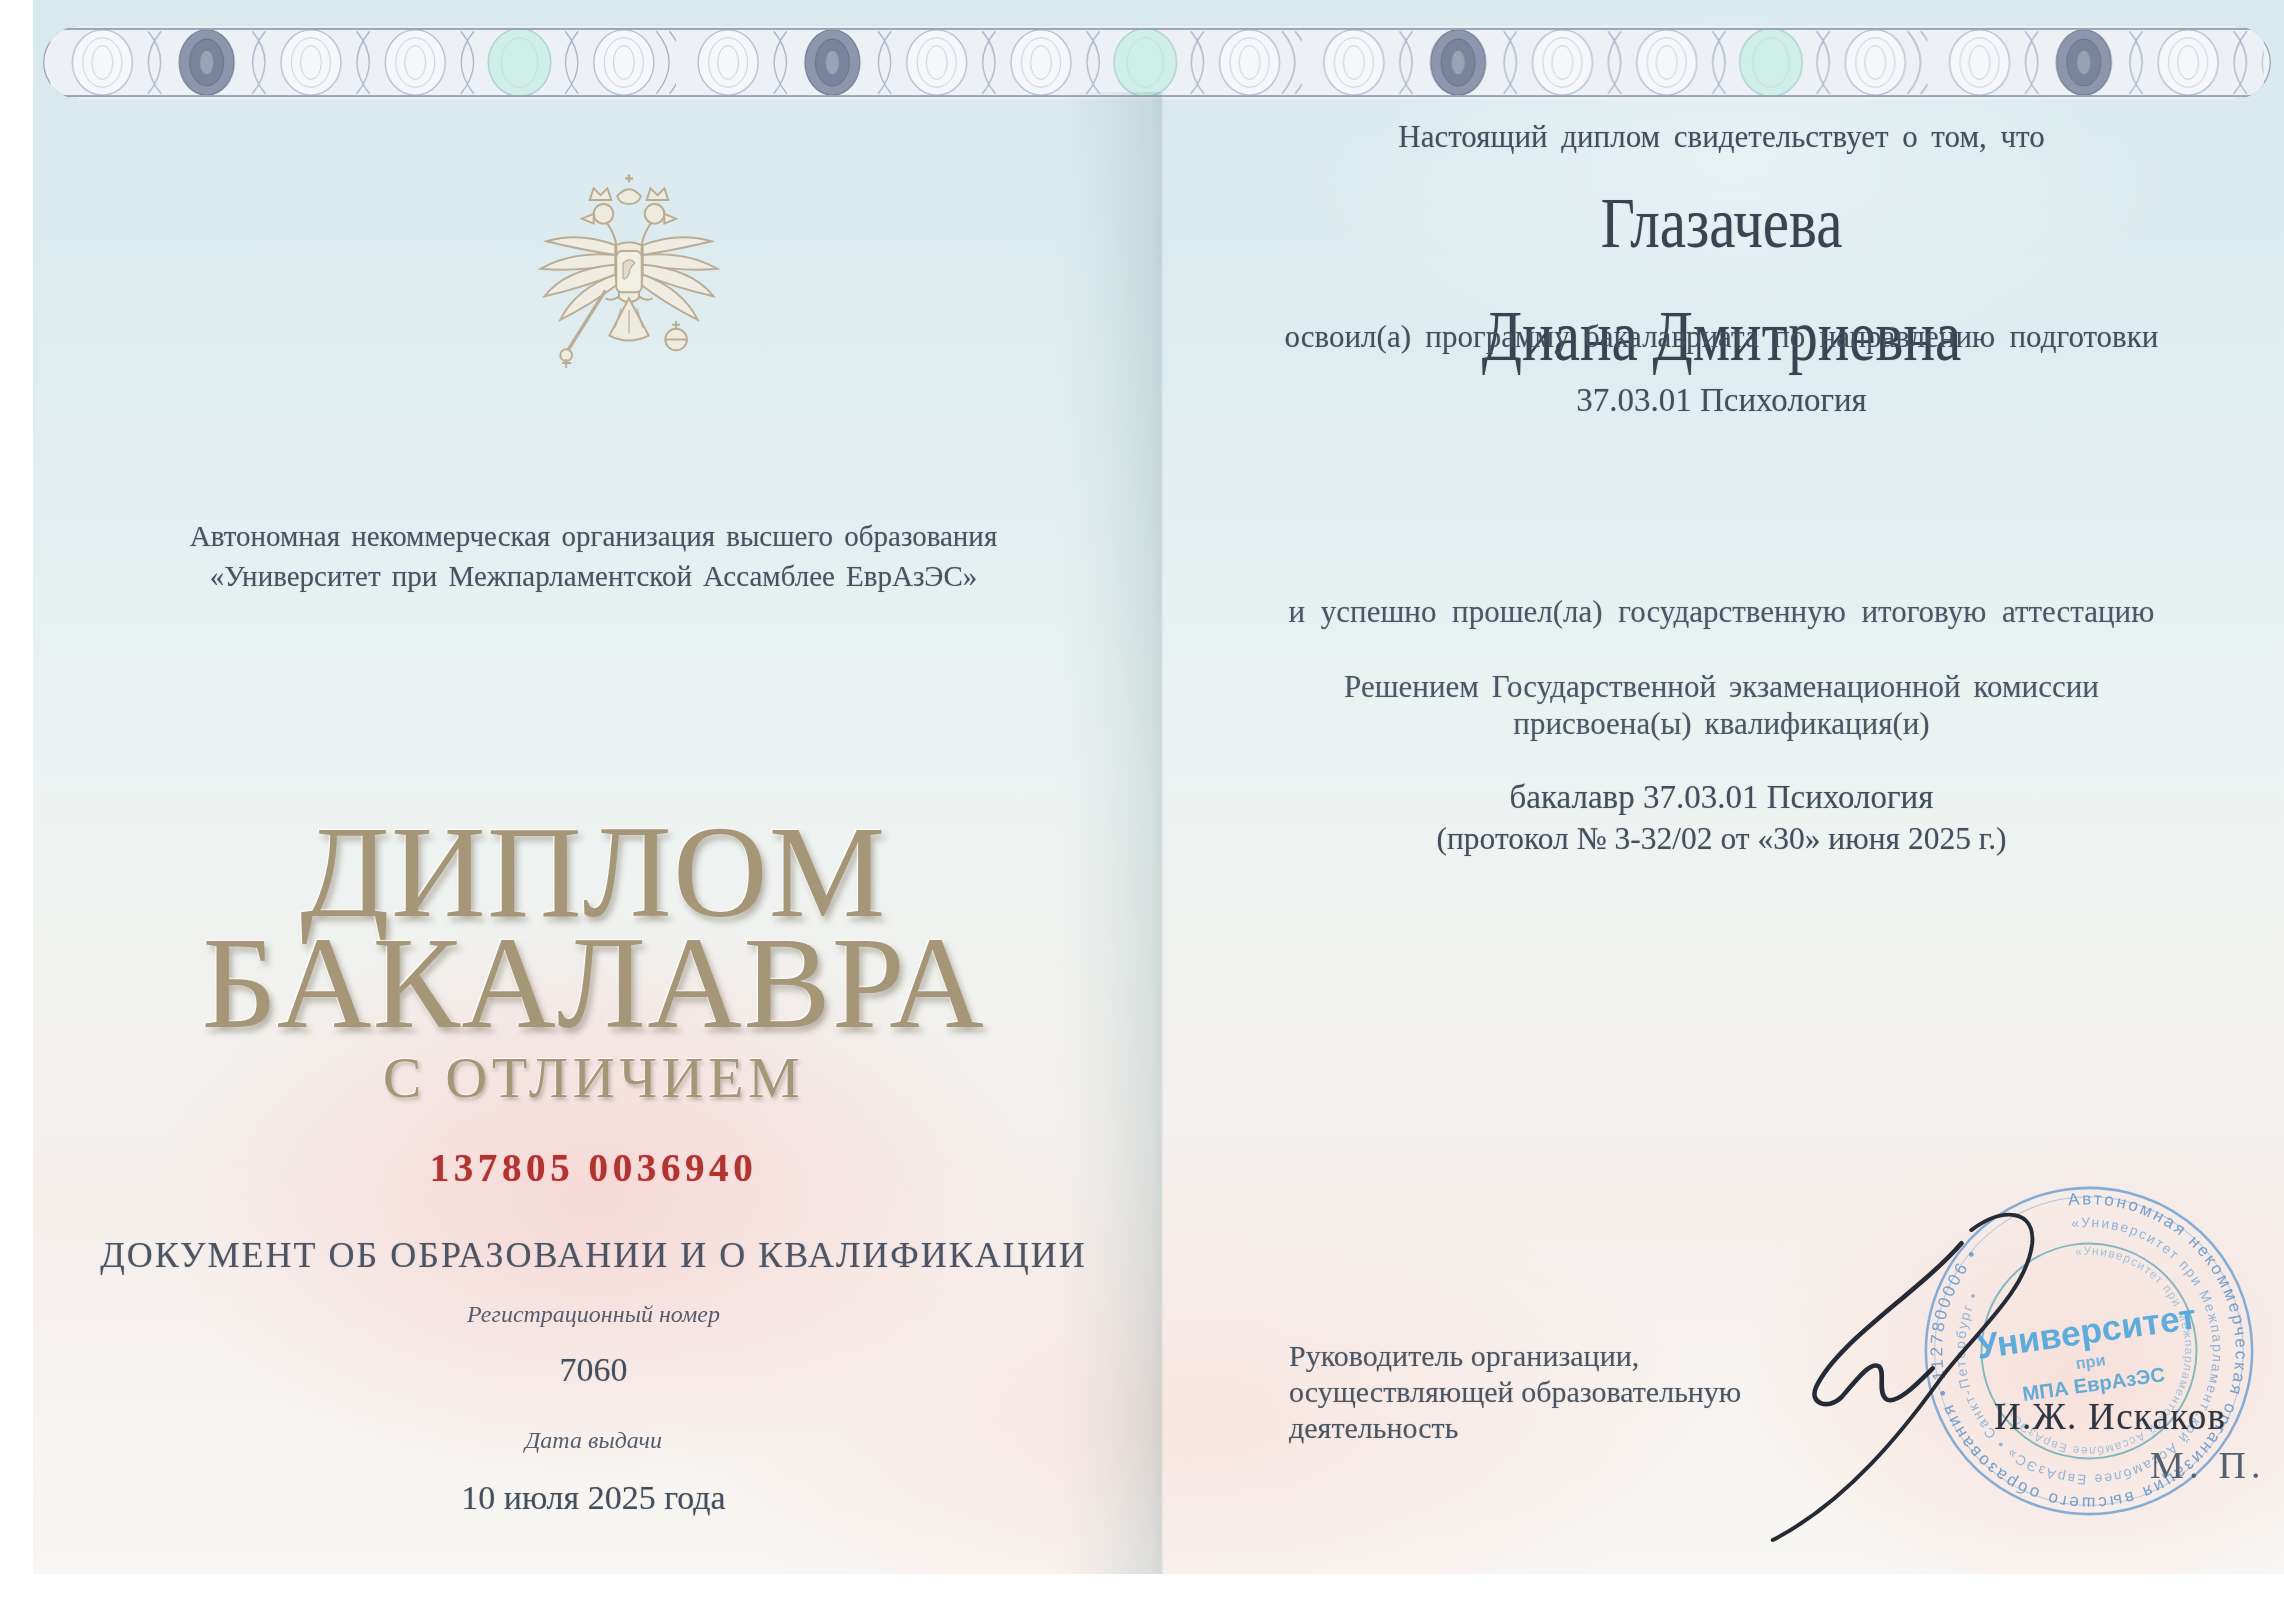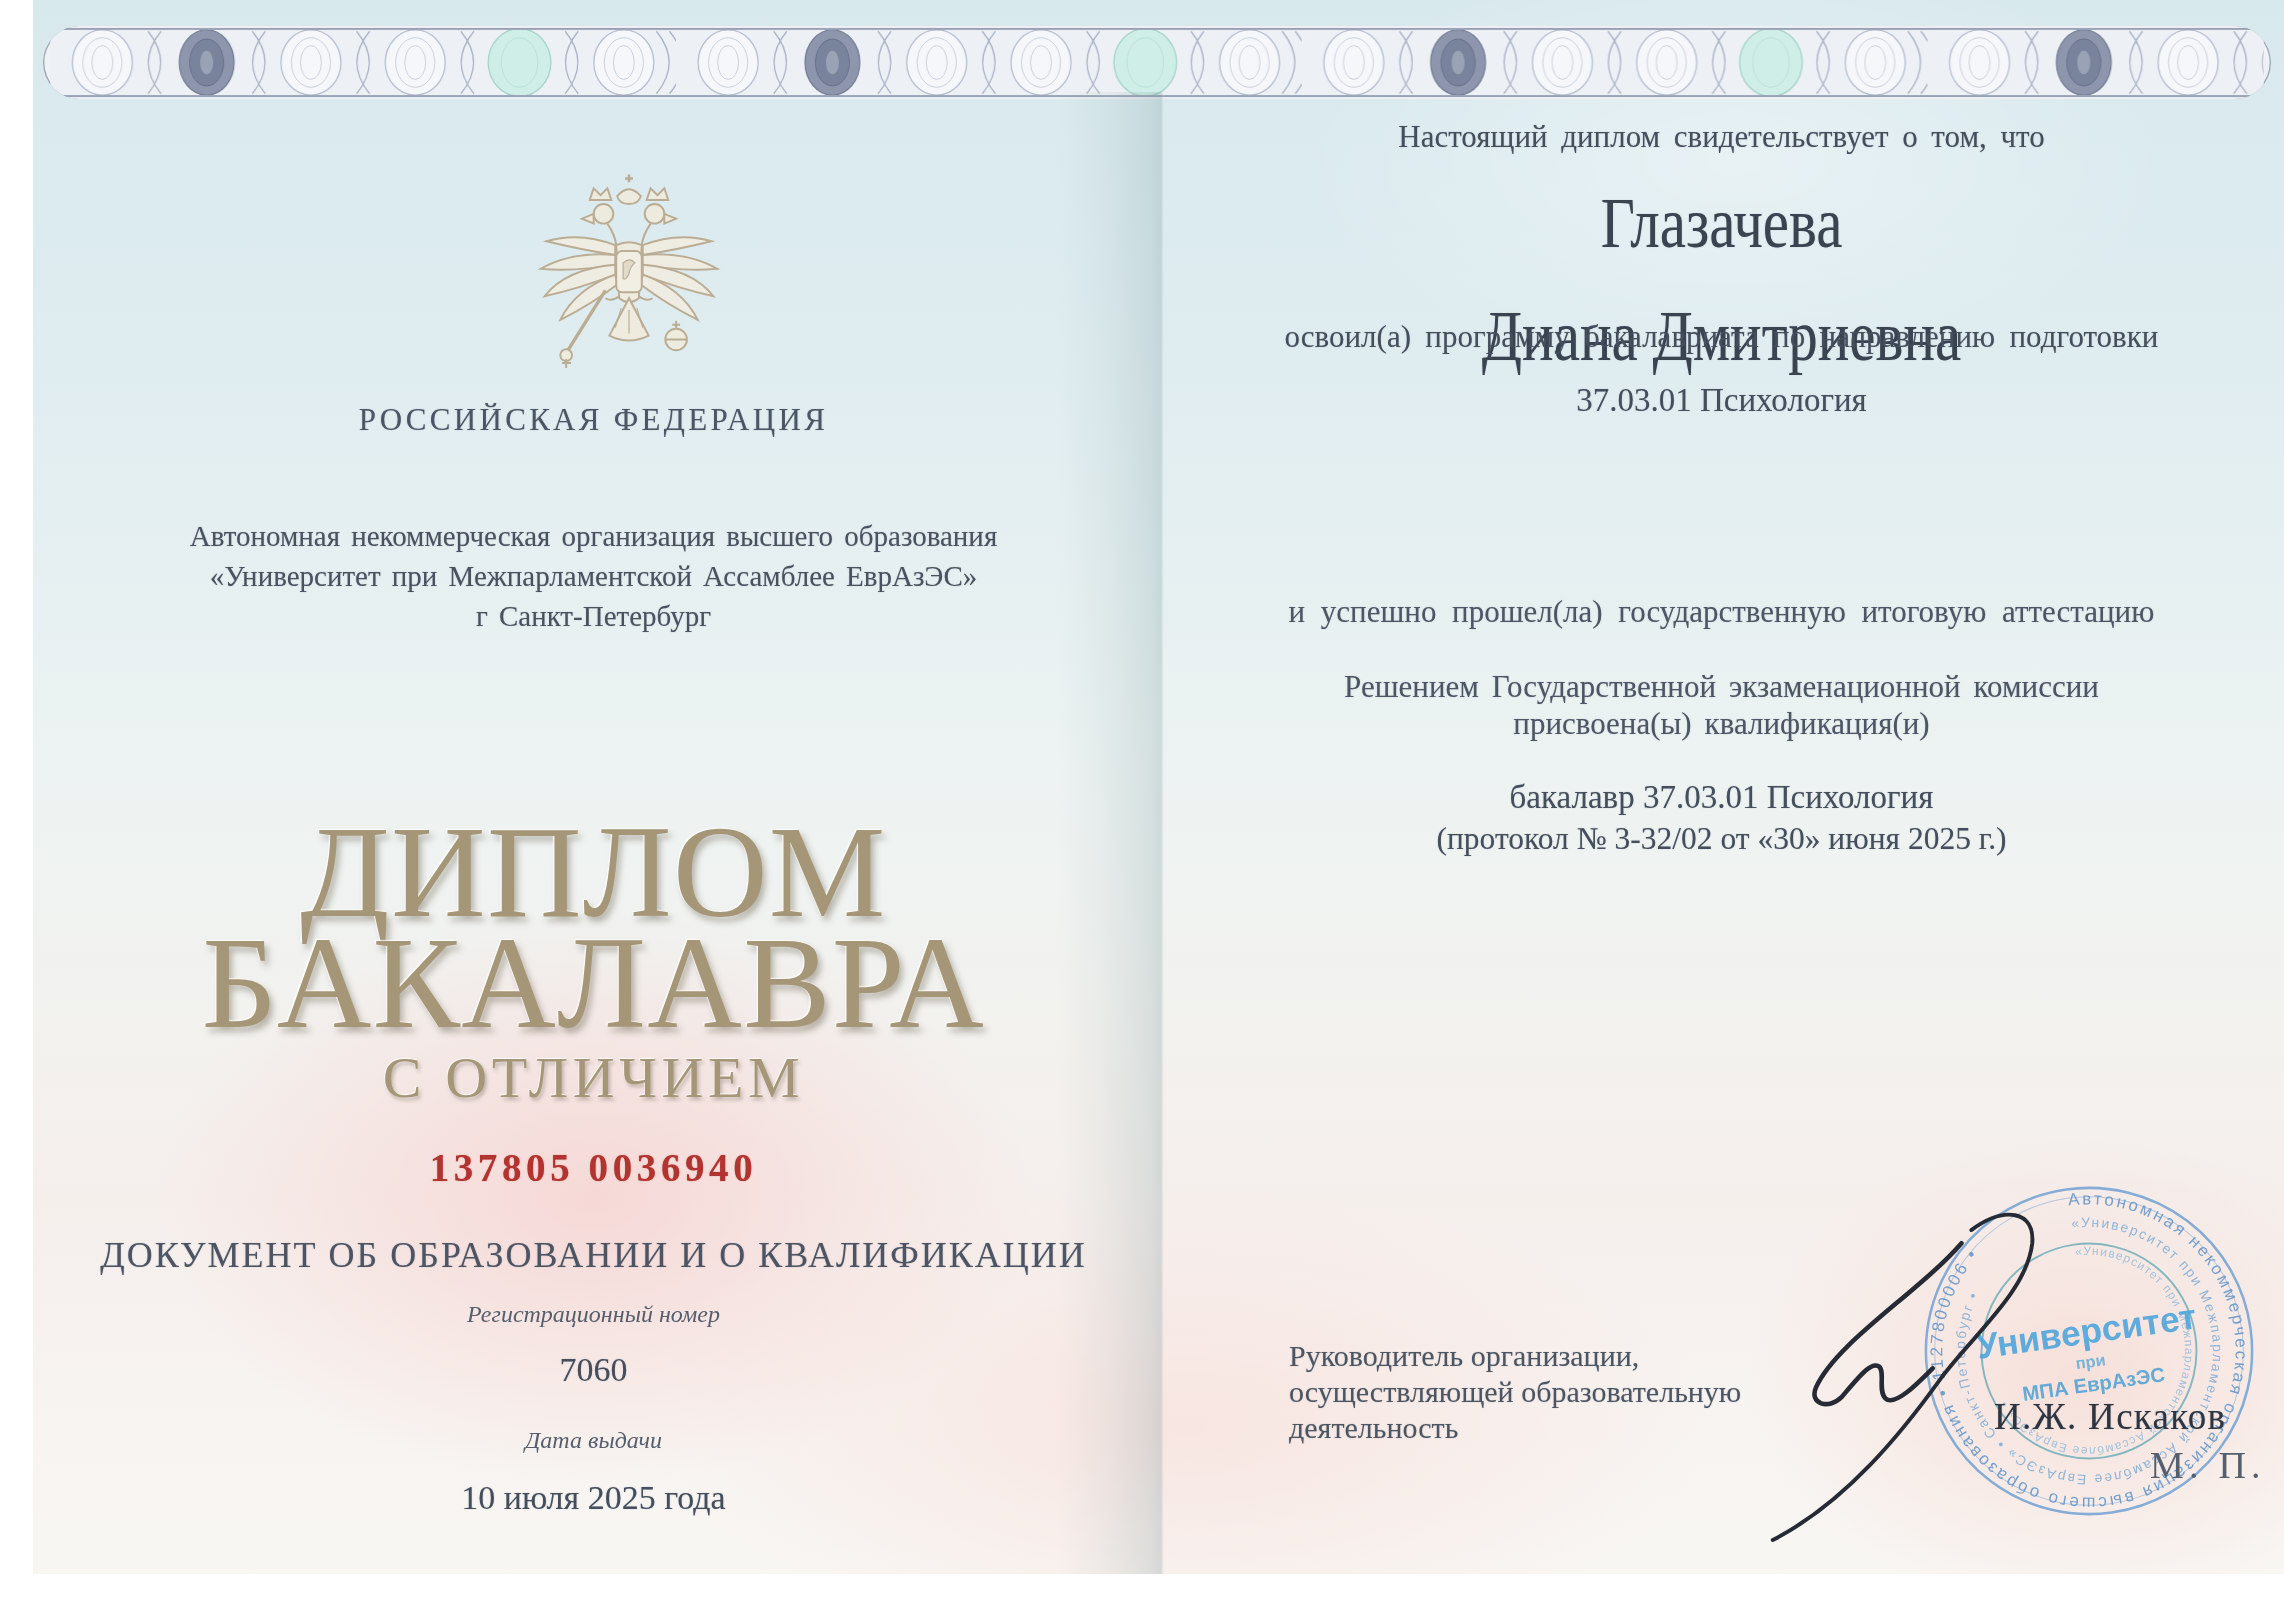--- a/index.html
+++ b/index.html
@@ -171,26 +171,24 @@
 
         <path d="M86 122 L46 186" stroke-width="3.5" fill="none"></path>
         <circle cx="46" cy="188" r="6"></circle>
         <path d="M42 196 h9 M46 192 v9" stroke-width="2" fill="none"></path>
 
         <circle cx="158" cy="172" r="11"></circle>
         <path d="M158 161 v-8 M154 157 h8 M147 172 h22" stroke-width="2" fill="none"></path>
       </g>
     </svg>
 
-    <div class="t country soft">РОССИЙСКАЯ ФЕДЕРАЦИЯ</div>
 
     <div class="t org soft">
       <div>Автономная некоммерческая организация высшего образования</div>
       <div>«Университет при Межпарламентской Ассамблее ЕврАзЭС»</div>
-      <div>г Санкт-Петербург</div>
     </div>
 
     <div class="t dip dip1">ДИПЛОМ</div>
     <div class="t dip dip2">БАКАЛАВРА</div>
     <div class="t honors">С ОТЛИЧИЕМ</div>
 
     <div class="t serial">137805 0036940</div>
     <div class="t doccap soft">ДОКУМЕНТ ОБ ОБРАЗОВАНИИ И О КВАЛИФИКАЦИИ</div>
 
     <div class="t lab-italic reglab">Регистрационный номер</div>

